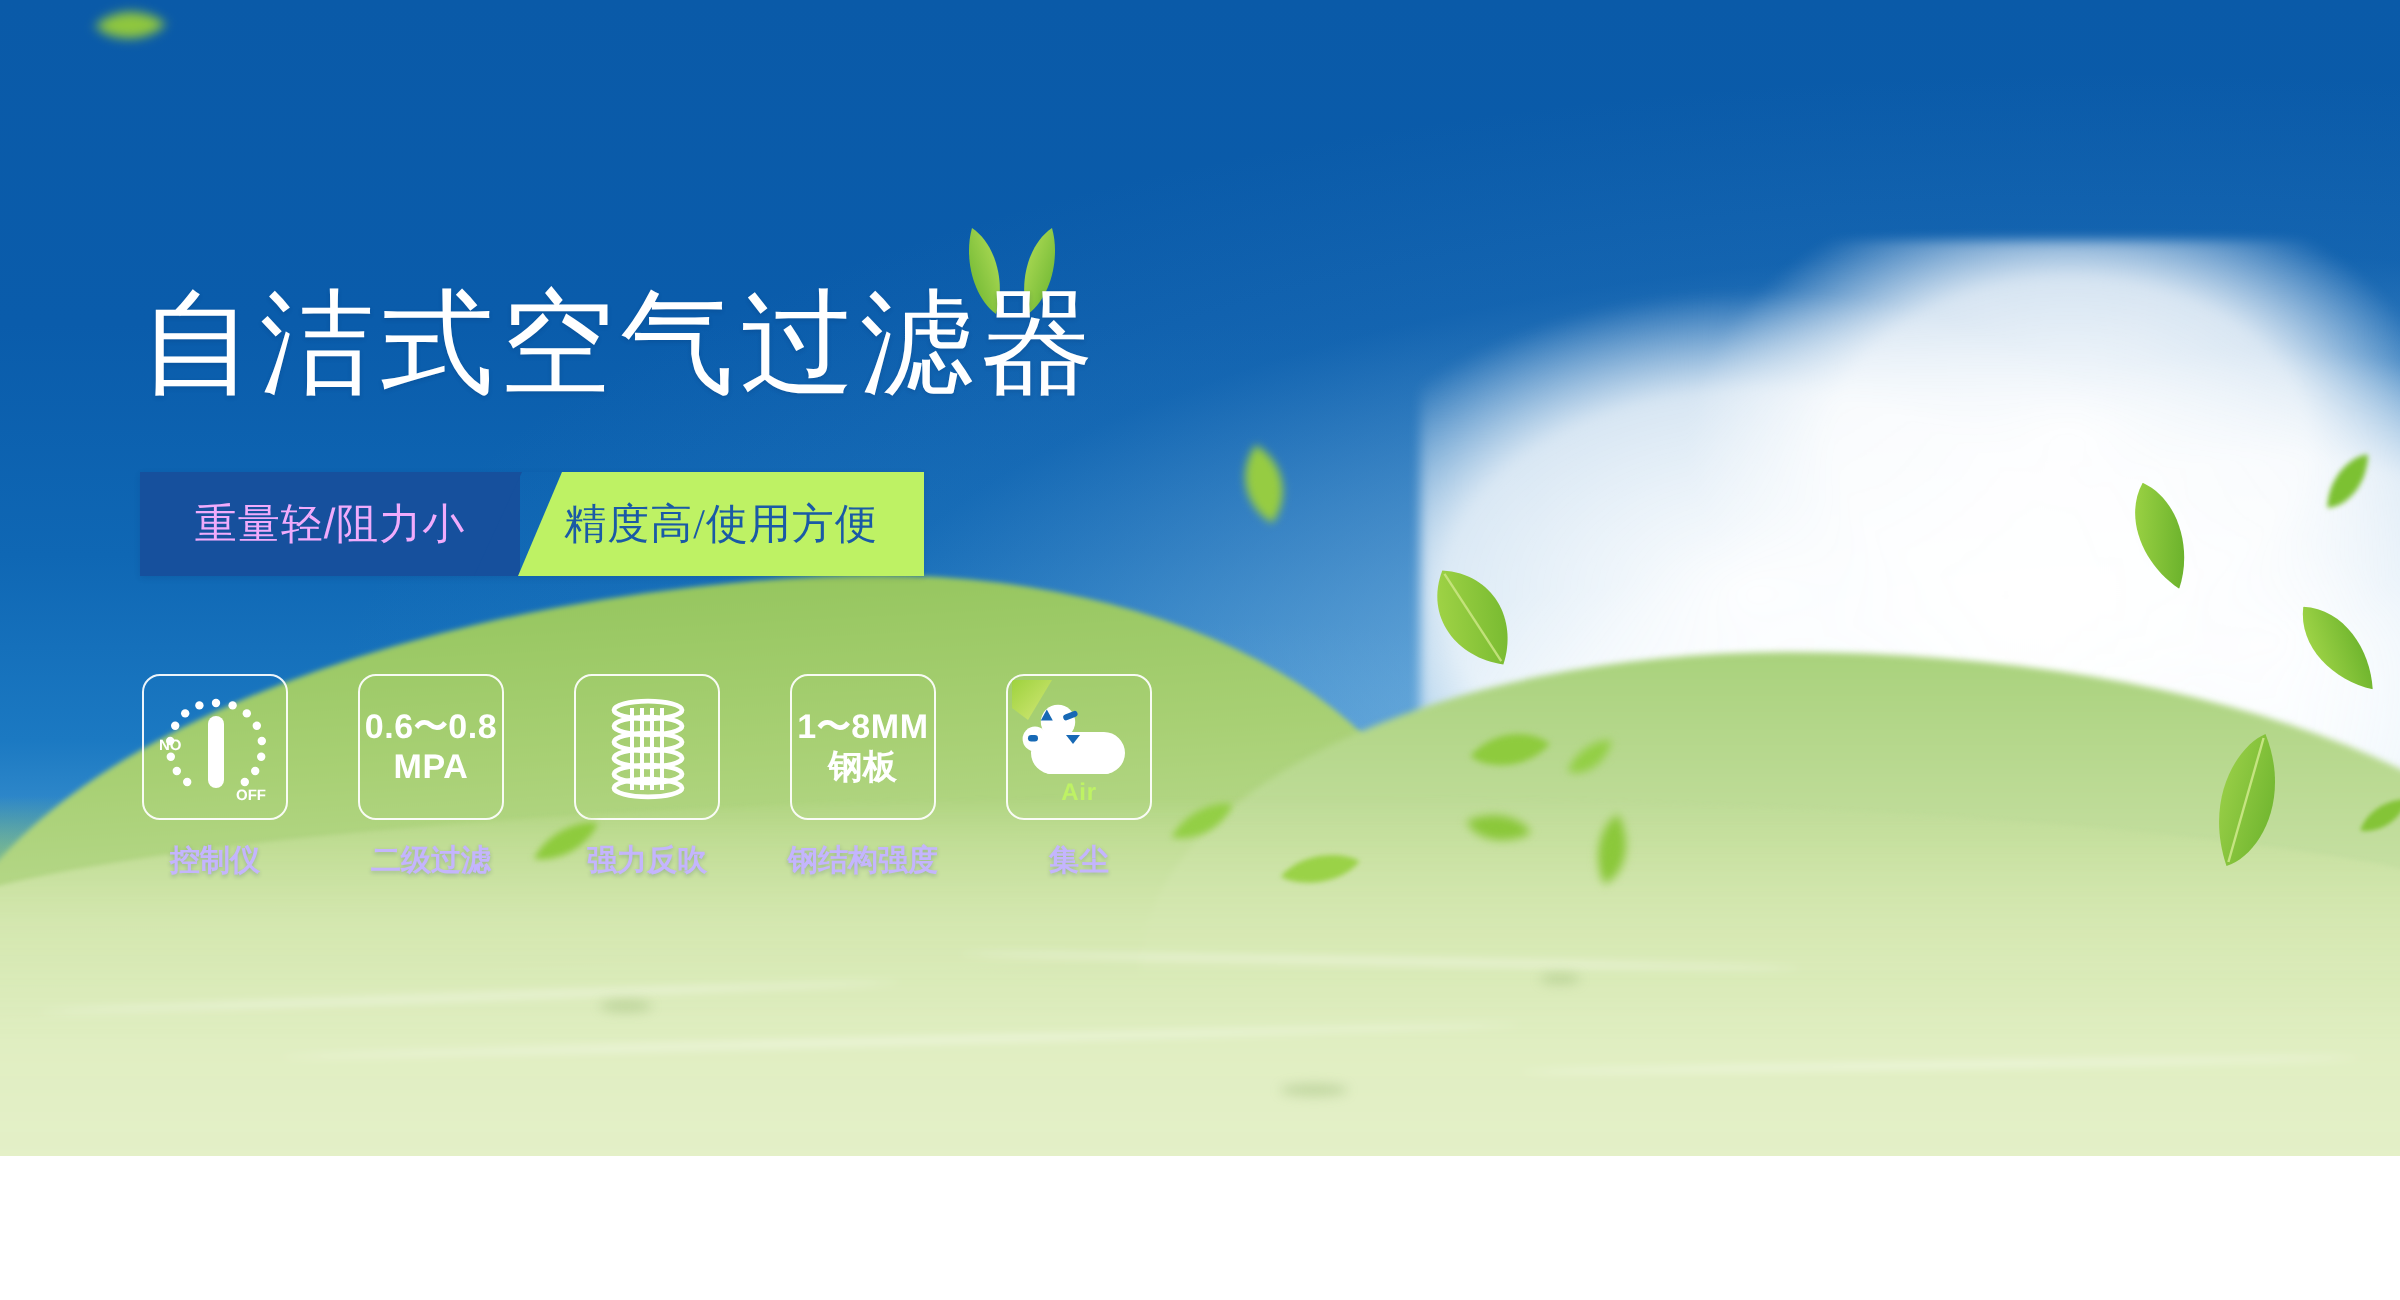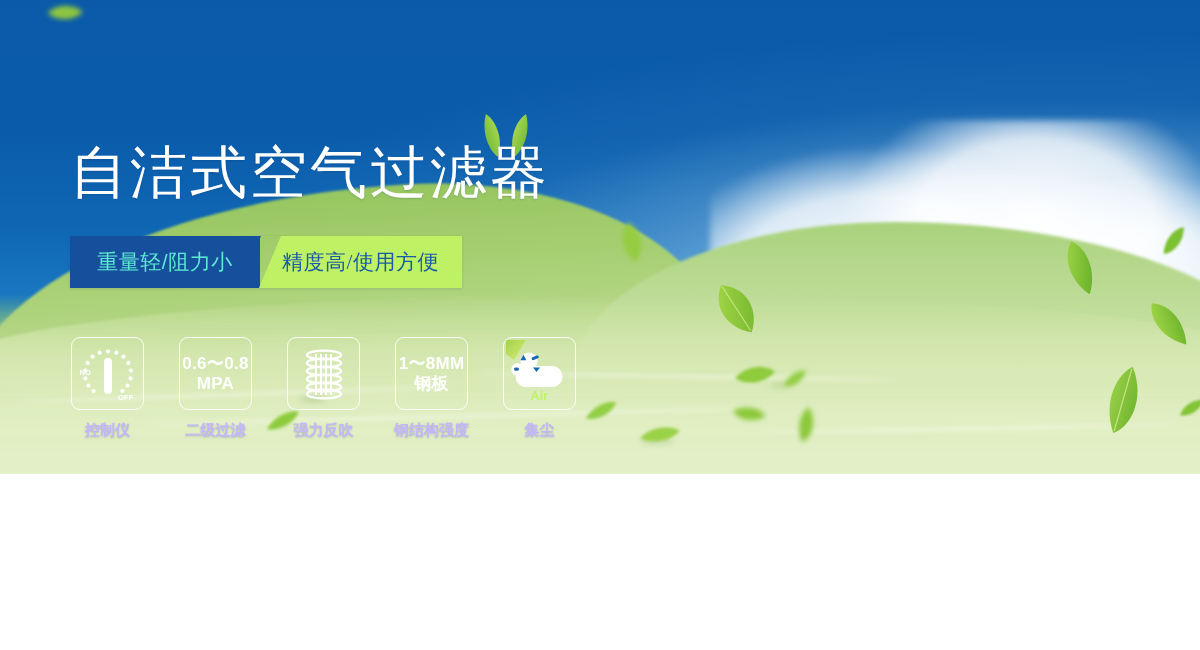--- a/index.html
+++ b/index.html
@@ -1,21 +1,21 @@
 <!DOCTYPE html>
 <html lang="zh"><head>
 <meta charset="utf-8">
 <title>Air Filter Banner</title>
 <style>
   html,body{margin:0;padding:0;background:#fff;}
   body{font-family:"Liberation Sans","DejaVu Sans",sans-serif;}
 
   .banner{
     position:relative;
-    width:1200px;height:474px;
+    width:1200px;height:578px;
     overflow:hidden;
     background:#0a5aa8;
   }
 
   
   .sky{
     position:absolute;inset:0;
     background:
       radial-gradient(120% 90% at 88% 62%, rgba(200,228,248,.95) 0%, rgba(160,205,238,.55) 22%, rgba(90,160,215,.12) 45%, rgba(0,0,0,0) 62%),
       radial-gradient(90% 70% at 50% 100%, rgba(180,215,240,.55) 0%, rgba(120,180,225,.22) 38%, rgba(0,0,0,0) 66%),
@@ -142,21 +142,21 @@
     position:absolute;left:70px;top:236px;
     width:392px;height:52px;
     display:flex;
     box-shadow:0 1px 3px rgba(0,35,80,.12);
   }
   .subbar-left{
     position:relative;
     width:190px;height:100%;
     background:#16509d;
     display:flex;align-items:center;justify-content:center;
-    color:#5eead4;font-size:21px;letter-spacing:.5px;
+    color:#f0abfc;font-size:21px;letter-spacing:.5px;
     font-family:"Liberation Sans","DejaVu Sans",sans-serif;
   }
   .subbar-right{
     position:relative;
     flex:1;height:100%;
     background:#bef264;
     display:flex;align-items:center;justify-content:center;
     color:#1a5aa6;font-size:21px;letter-spacing:.5px;
     font-family:Liberation Serif, serif;
     clip-path:polygon(22px 0, 100% 0, 100% 100%, 0 100%);

